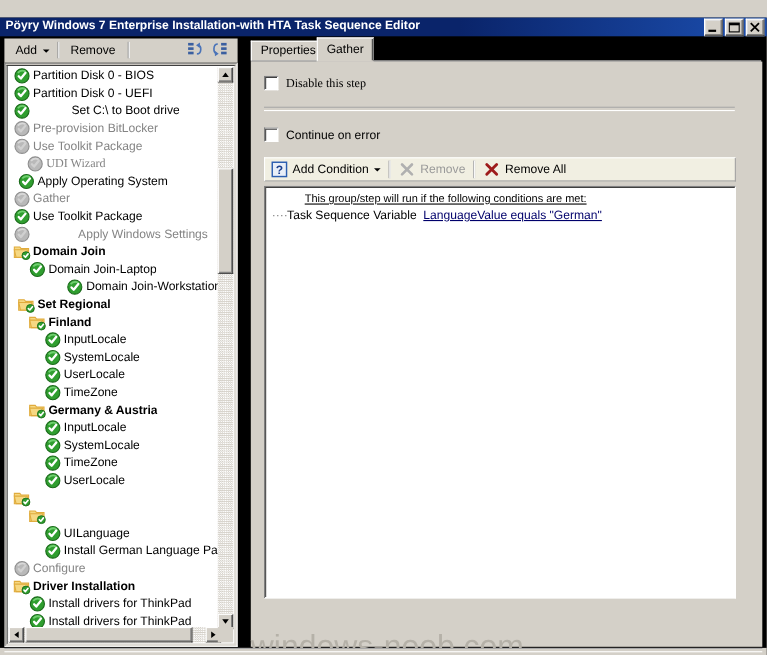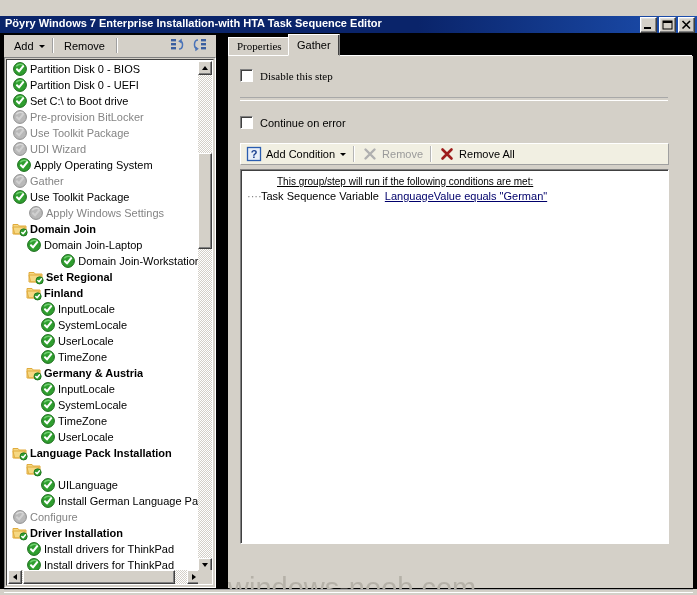--- a/index.html
+++ b/index.html
@@ -55,21 +55,21 @@
     position:absolute;top:3px;height:18px;
     background:#d4d0c8;
     border:1px solid #fff;border-right-color:#808080;border-bottom:none;
     box-shadow:inset -1px 0 0 #404040;
     padding:2px 8px 0 8px;font-size:11px;box-sizing:border-box;
   }
   .tab.active{
     top:0px;height:22px;padding-top:4px;z-index:3;background:#d4d0c8;
     border-bottom:1px solid #d4d0c8;
   }
-  .tab-props{left:0px;font-family:Liberation Serif, serif;}
+  .tab-props{left:0px;}
   .tab-opts{left:60px;}
   .tabline{position:absolute;left:228px;top:39px;width:464px;height:1px;background:#fff;}
 
   
   .treewrap{
     position:absolute;left:4px;top:41px;width:212px;height:531px;
     background:#d4d0c8;
     border:1px solid #808080;border-right-color:#fff;border-bottom-color:#fff;
     box-sizing:border-box;
   }
@@ -245,21 +245,21 @@
             <span class="lbl">Partition Disk 0 - BIOS</span>
           </div>
           <div class="tnode leaf" style="padding-left: 4px;">
             <span class="tico"><svg width="16" height="16" viewBox="0 0 16 16">
                 <circle cx="8" cy="8" r="6.4" fill="#2f9e2f" stroke="#1b6b1b" stroke-width="1"></circle>
                 <path d="M4.2 5.2 A6 6 0 0 1 11.2 4.0" stroke="#6fd06f" stroke-width="1.6" fill="none"></path>
                 <path d="M5 8.3 L7 10.4 L11.2 5.2" stroke="#ffffff" stroke-width="2.1" fill="none" stroke-linecap="round" stroke-linejoin="round"></path>
               </svg></span>
             <span class="lbl">Partition Disk 0 - UEFI</span>
           </div>
-          <div class="tnode leaf" style="padding-left: 4px;">
+          <div class="tnode leaf" style="padding-left: 4px; gap: 35px;">
             <span class="tico"><svg width="16" height="16" viewBox="0 0 16 16">
                 <circle cx="8" cy="8" r="6.4" fill="#2f9e2f" stroke="#1b6b1b" stroke-width="1"></circle>
                 <path d="M4.2 5.2 A6 6 0 0 1 11.2 4.0" stroke="#6fd06f" stroke-width="1.6" fill="none"></path>
                 <path d="M5 8.3 L7 10.4 L11.2 5.2" stroke="#ffffff" stroke-width="2.1" fill="none" stroke-linecap="round" stroke-linejoin="round"></path>
               </svg></span>
             <span class="lbl">Set C:\ to Boot drive</span>
           </div>
           <div class="tnode leaf disabled" style="padding-left: 4px;">
             <span class="tico"><svg width="16" height="16" viewBox="0 0 16 16">
                 <circle cx="8" cy="8" r="6.4" fill="#b9b9b9" stroke="#8f8f8f" stroke-width="1"></circle>
@@ -269,21 +269,21 @@
             <span class="lbl">Pre-provision BitLocker</span>
           </div>
           <div class="tnode leaf disabled" style="padding-left: 4px;">
             <span class="tico"><svg width="16" height="16" viewBox="0 0 16 16">
                 <circle cx="8" cy="8" r="6.4" fill="#b9b9b9" stroke="#8f8f8f" stroke-width="1"></circle>
                 <path d="M4.2 5.2 A6 6 0 0 1 11.2 4.0" stroke="#d8d8d8" stroke-width="1.6" fill="none"></path>
                 <path d="M5 8.3 L7 10.4 L11.2 5.2" stroke="#d0d0d0" stroke-width="2.1" fill="none" stroke-linecap="round" stroke-linejoin="round"></path>
               </svg></span>
             <span class="lbl">Use Toolkit Package</span>
           </div>
-          <div class="tnode leaf disabled" style="padding-left: 4px;">
+          <div class="tnode leaf disabled" style="padding-left: 16px; font-family: Liberation Serif, serif;">
             <span class="tico"><svg width="16" height="16" viewBox="0 0 16 16">
                 <circle cx="8" cy="8" r="6.4" fill="#b9b9b9" stroke="#8f8f8f" stroke-width="1"></circle>
                 <path d="M4.2 5.2 A6 6 0 0 1 11.2 4.0" stroke="#d8d8d8" stroke-width="1.6" fill="none"></path>
                 <path d="M5 8.3 L7 10.4 L11.2 5.2" stroke="#d0d0d0" stroke-width="2.1" fill="none" stroke-linecap="round" stroke-linejoin="round"></path>
               </svg></span>
             <span class="lbl">UDI Wizard</span>
           </div>
           <div class="tnode leaf" style="padding-left: 8px;">
             <span class="tico"><svg width="16" height="16" viewBox="0 0 16 16">
                 <circle cx="8" cy="8" r="6.4" fill="#2f9e2f" stroke="#1b6b1b" stroke-width="1"></circle>
@@ -301,21 +301,21 @@
             <span class="lbl">Gather</span>
           </div>
           <div class="tnode leaf" style="padding-left: 4px;">
             <span class="tico"><svg width="16" height="16" viewBox="0 0 16 16">
                 <circle cx="8" cy="8" r="6.4" fill="#2f9e2f" stroke="#1b6b1b" stroke-width="1"></circle>
                 <path d="M4.2 5.2 A6 6 0 0 1 11.2 4.0" stroke="#6fd06f" stroke-width="1.6" fill="none"></path>
                 <path d="M5 8.3 L7 10.4 L11.2 5.2" stroke="#ffffff" stroke-width="2.1" fill="none" stroke-linecap="round" stroke-linejoin="round"></path>
               </svg></span>
             <span class="lbl">Use Toolkit Package</span>
           </div>
-          <div class="tnode leaf disabled" style="padding-left: 20px;">
+          <div class="tnode leaf disabled" style="padding-left: 4px; gap: 41px;">
             <span class="tico"><svg width="16" height="16" viewBox="0 0 16 16">
                 <circle cx="8" cy="8" r="6.4" fill="#b9b9b9" stroke="#8f8f8f" stroke-width="1"></circle>
                 <path d="M4.2 5.2 A6 6 0 0 1 11.2 4.0" stroke="#d8d8d8" stroke-width="1.6" fill="none"></path>
                 <path d="M5 8.3 L7 10.4 L11.2 5.2" stroke="#d0d0d0" stroke-width="2.1" fill="none" stroke-linecap="round" stroke-linejoin="round"></path>
               </svg></span>
             <span class="lbl">Apply Windows Settings</span>
           </div>
           <div class="tnode group" style="padding-left: 4px;">
             <span class="tico"><svg width="16" height="16" viewBox="0 0 16 16">
                 <path d="M1 3.5 H6 L7.3 5 H14 V13 H1 Z" fill="#f6d883" stroke="#e0ab3c" stroke-width="1"></path>
@@ -334,21 +334,21 @@
             <span class="lbl">Domain Join-Laptop</span>
           </div>
           <div class="tnode leaf" style="padding-left: 18px; justify-content: flex-end;">
             <span class="tico"><svg width="16" height="16" viewBox="0 0 16 16">
                 <circle cx="8" cy="8" r="6.4" fill="#2f9e2f" stroke="#1b6b1b" stroke-width="1"></circle>
                 <path d="M4.2 5.2 A6 6 0 0 1 11.2 4.0" stroke="#6fd06f" stroke-width="1.6" fill="none"></path>
                 <path d="M5 8.3 L7 10.4 L11.2 5.2" stroke="#ffffff" stroke-width="2.1" fill="none" stroke-linecap="round" stroke-linejoin="round"></path>
               </svg></span>
             <span class="lbl">Domain Join-Workstation</span>
           </div>
-          <div class="tnode group" style="padding-left: 20px;">
+          <div class="tnode group" style="padding-left: 8px;">
             <span class="tico"><svg width="16" height="16" viewBox="0 0 16 16">
                 <path d="M1 3.5 H6 L7.3 5 H14 V13 H1 Z" fill="#f6d883" stroke="#e0ab3c" stroke-width="1"></path>
                 <path d="M1 6 H12.6 L14.6 12.8 H2.6 Z" fill="#f6d883" stroke="#e0ab3c" stroke-width="1"></path>
                 <circle cx="11.6" cy="11.4" r="3.6" fill="#2f9e2f" stroke="#1b6b1b" stroke-width="0.8"></circle>
                 <path d="M9.8 11.5 L11.1 12.8 L13.5 9.8" stroke="#fff" stroke-width="1.5" fill="none" stroke-linecap="round" stroke-linejoin="round"></path>
               </svg></span>
             <span class="lbl">Set Regional</span>
           </div>
           <div class="tnode group" style="padding-left: 18px;">
             <span class="tico"><svg width="16" height="16" viewBox="0 0 16 16">
@@ -432,21 +432,20 @@
               </svg></span>
             <span class="lbl">UserLocale</span>
           </div>
           <div class="tnode group" style="padding-left: 4px;">
             <span class="tico"><svg width="16" height="16" viewBox="0 0 16 16">
                 <path d="M1 3.5 H6 L7.3 5 H14 V13 H1 Z" fill="#f6d883" stroke="#e0ab3c" stroke-width="1"></path>
                 <path d="M1 6 H12.6 L14.6 12.8 H2.6 Z" fill="#f6d883" stroke="#e0ab3c" stroke-width="1"></path>
                 <circle cx="11.6" cy="11.4" r="3.6" fill="#2f9e2f" stroke="#1b6b1b" stroke-width="0.8"></circle>
                 <path d="M9.8 11.5 L11.1 12.8 L13.5 9.8" stroke="#fff" stroke-width="1.5" fill="none" stroke-linecap="round" stroke-linejoin="round"></path>
               </svg></span>
-            <span class="lbl">Language Pack Installation</span>
           </div>
           <div class="tnode group selected" style="padding-left: 18px;">
             <span class="tico"><svg width="16" height="16" viewBox="0 0 16 16">
                 <path d="M1 3.5 H6 L7.3 5 H14 V13 H1 Z" fill="#f6d883" stroke="#e0ab3c" stroke-width="1"></path>
                 <path d="M1 6 H12.6 L14.6 12.8 H2.6 Z" fill="#f6d883" stroke="#e0ab3c" stroke-width="1"></path>
                 <circle cx="11.6" cy="11.4" r="3.6" fill="#2f9e2f" stroke="#1b6b1b" stroke-width="0.8"></circle>
                 <path d="M9.8 11.5 L11.1 12.8 L13.5 9.8" stroke="#fff" stroke-width="1.5" fill="none" stroke-linecap="round" stroke-linejoin="round"></path>
               </svg></span>
           </div>
           <div class="tnode leaf" style="padding-left: 32px; text-align: right;">

